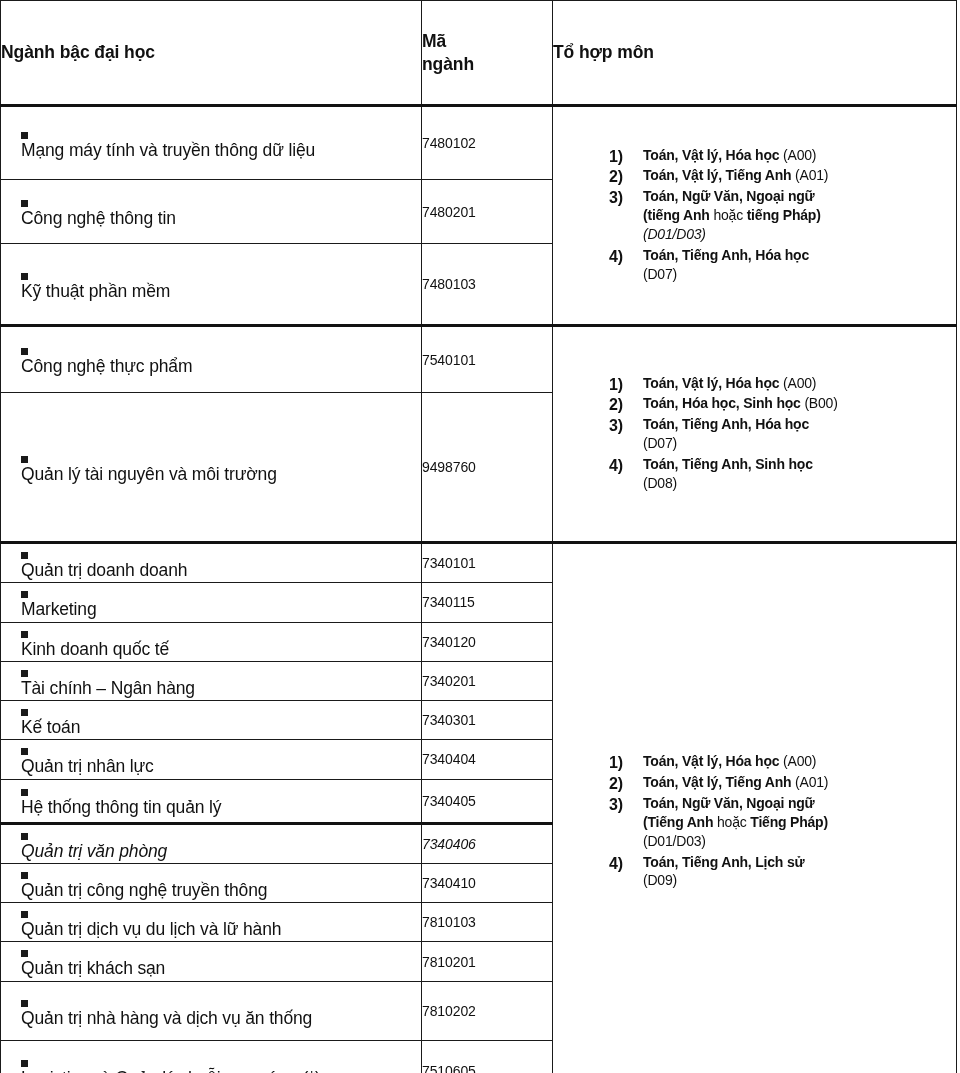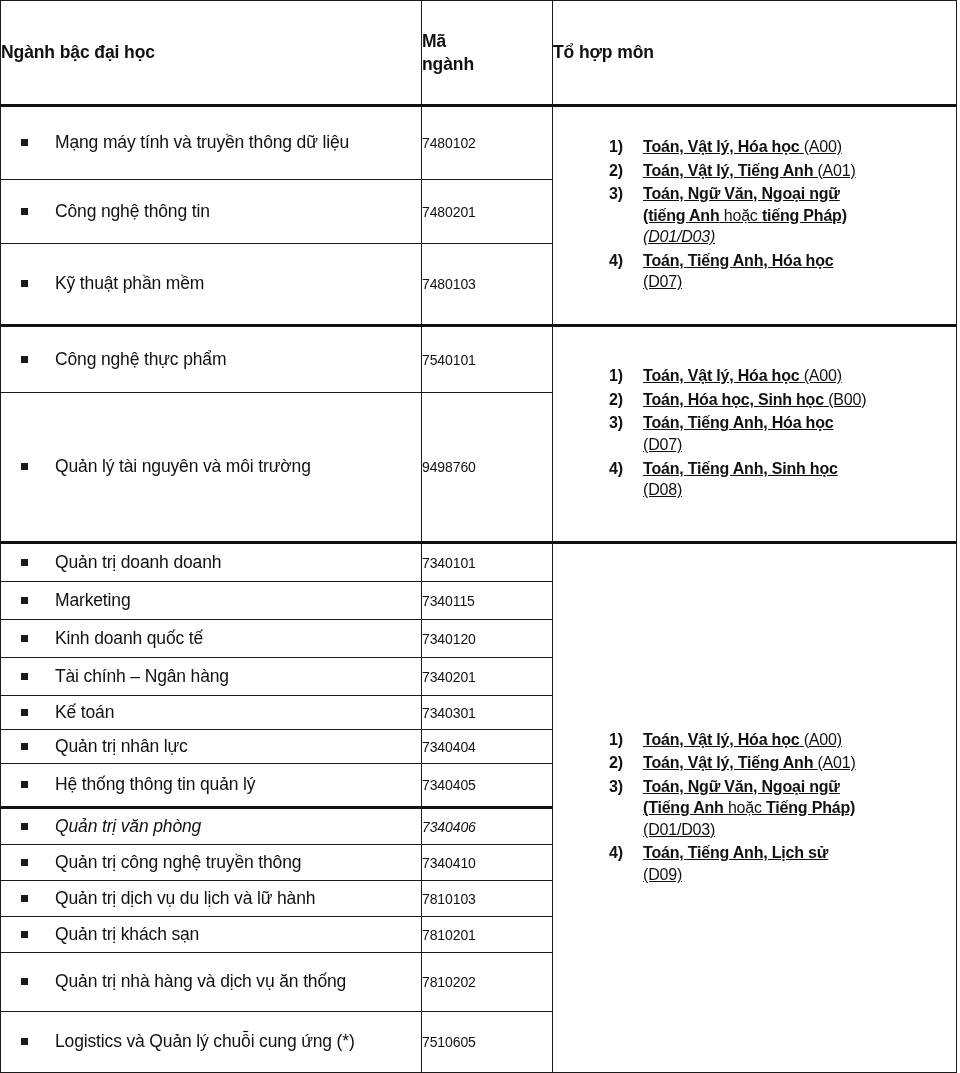--- a/index.html
+++ b/index.html
@@ -66,20 +66,21 @@
   
   .major-cell {
     padding: 0 6px 0 0;
     font-size: 17.5px;
     letter-spacing: -0.15px;
   }
   .major-inner {
     display: flex;
     align-items: flex-start;
     padding-left: 20px;
+    flex-direction: column;
   }
   .bullet {
     display: inline-block;
     width: 7px;
     height: 7px;
     min-width: 7px;
     background: #1a1a1a;
     margin-top: 8px;
     margin-right: 27px;
   }
@@ -103,25 +104,24 @@
   ol.combo-list {
     list-style: none;
     margin: 0;
     padding: 0;
     counter-reset: comboitem;
   }
   ol.combo-list > li {
     position: relative;
     counter-increment: comboitem;
     padding-left: 90px;
-    font-size: 16px;
+    font-size: 14px;
     line-height: 1.345;
     letter-spacing: -0.2px;
     margin-bottom: 2px;
-    text-decoration: underline;
   }
   ol.combo-list > li::before {
     content: counter(comboitem) ")";
     position: absolute;
     left: 56px;
     top: 0;
     font-weight: bold;
     font-size: 16px;
   }
   .subj { font-weight: bold; }

